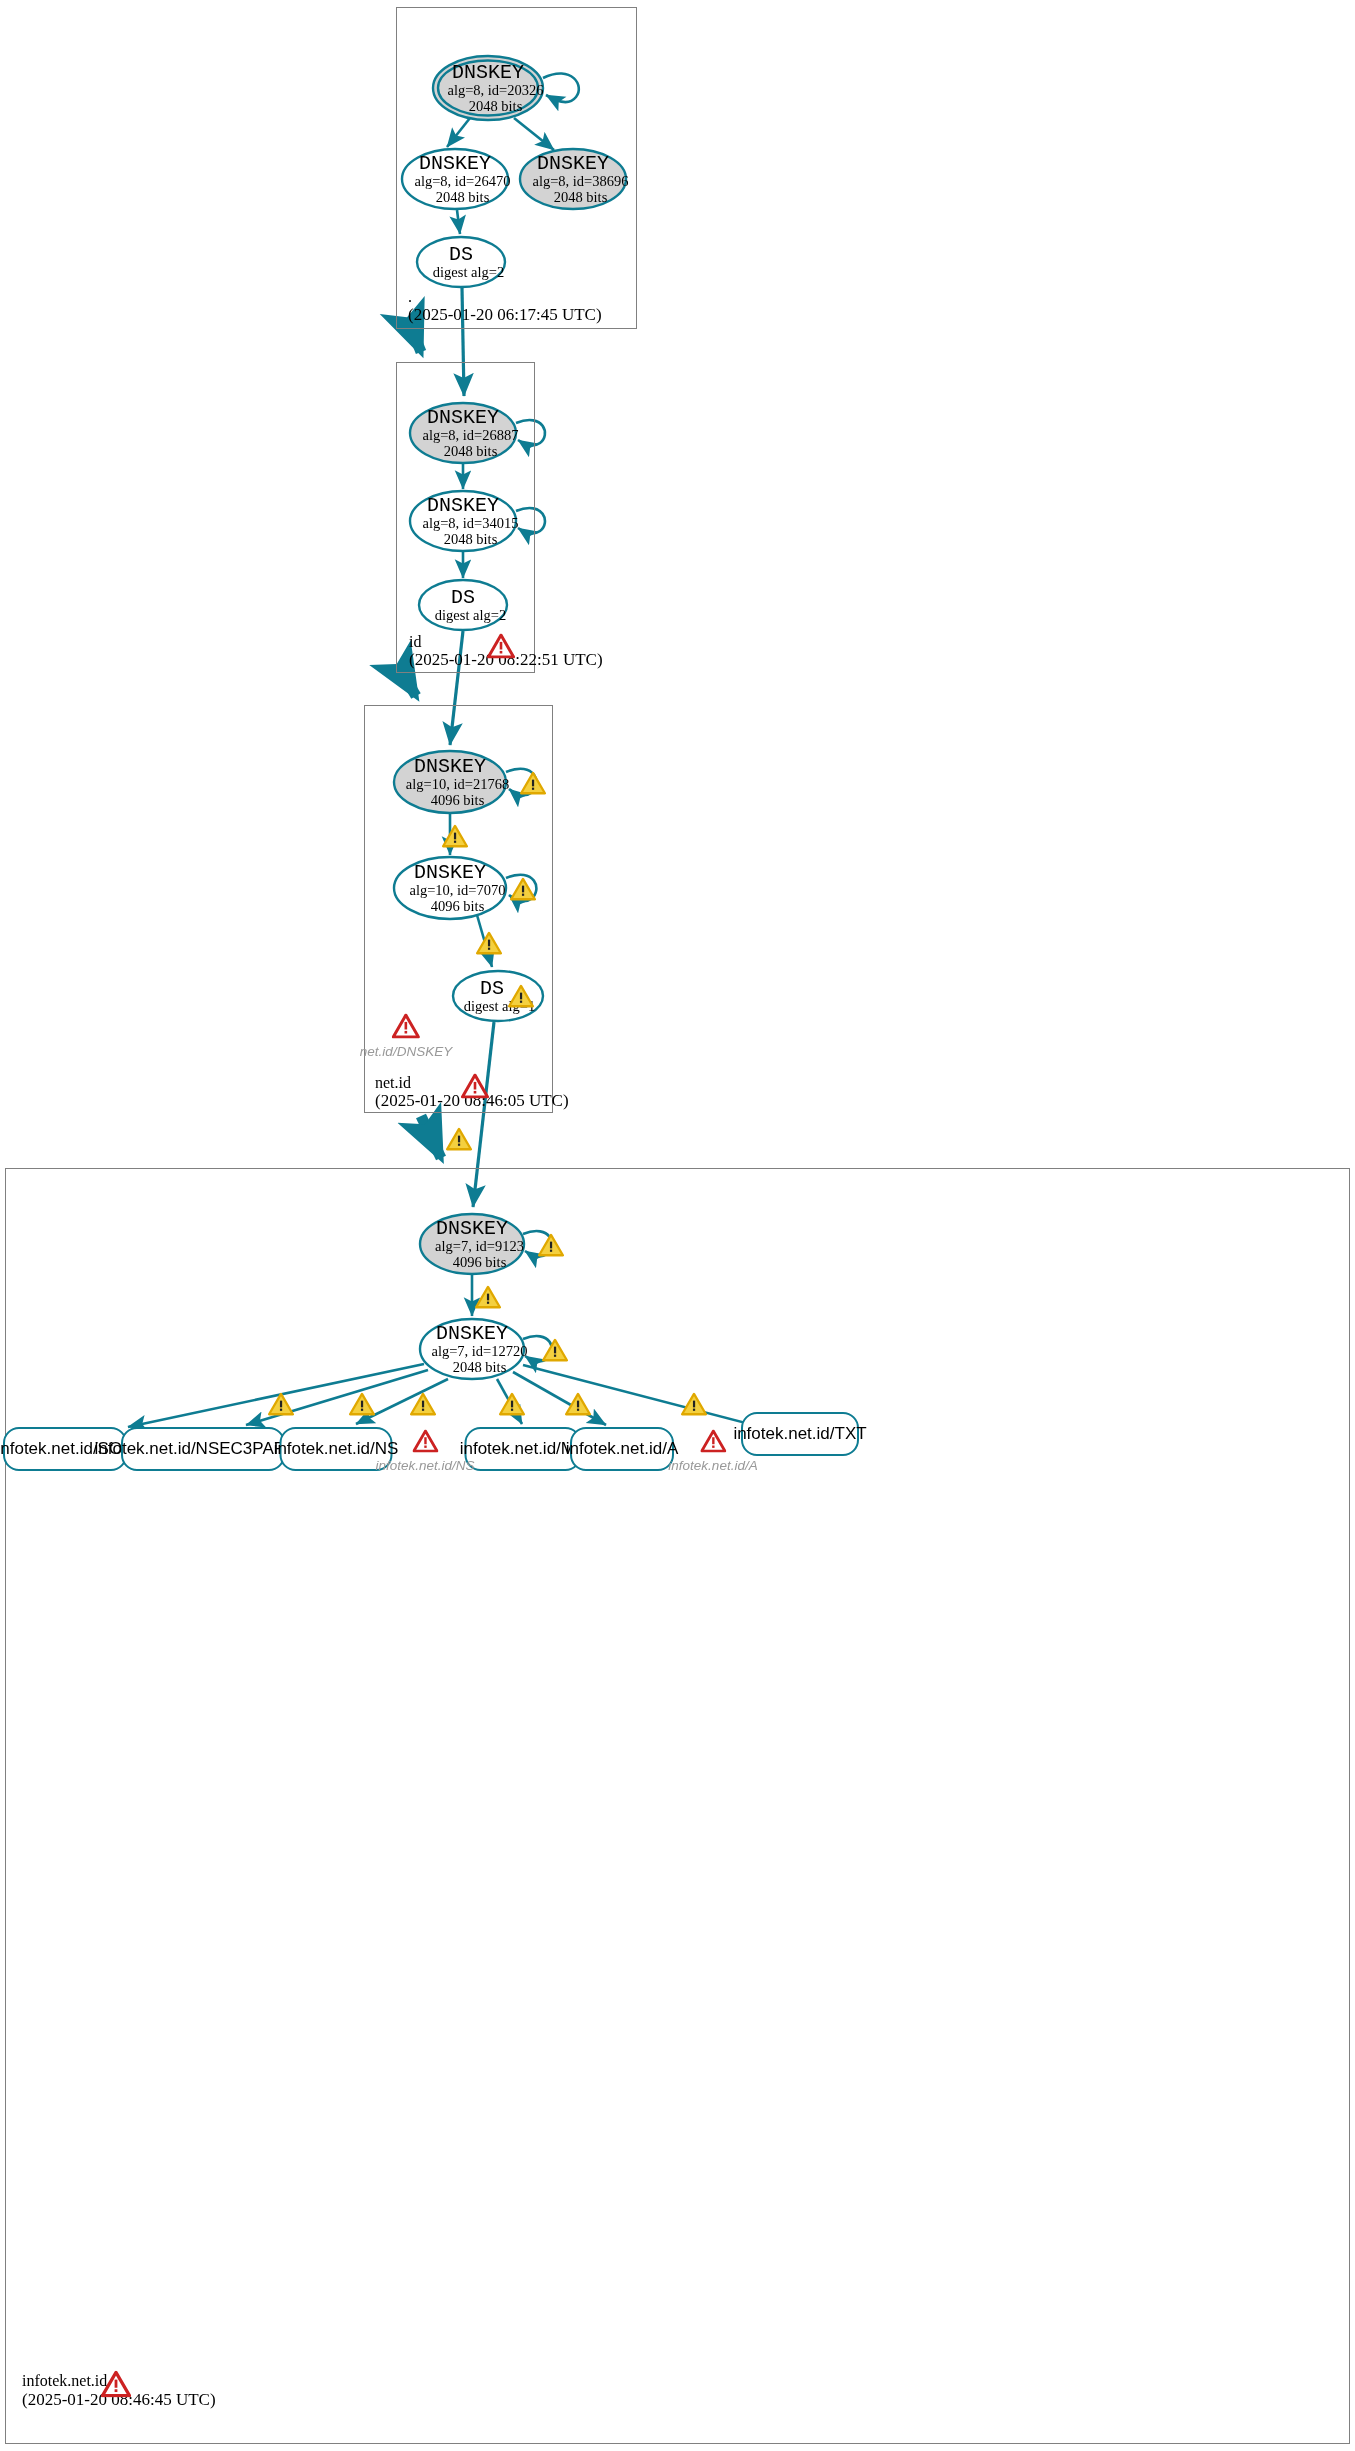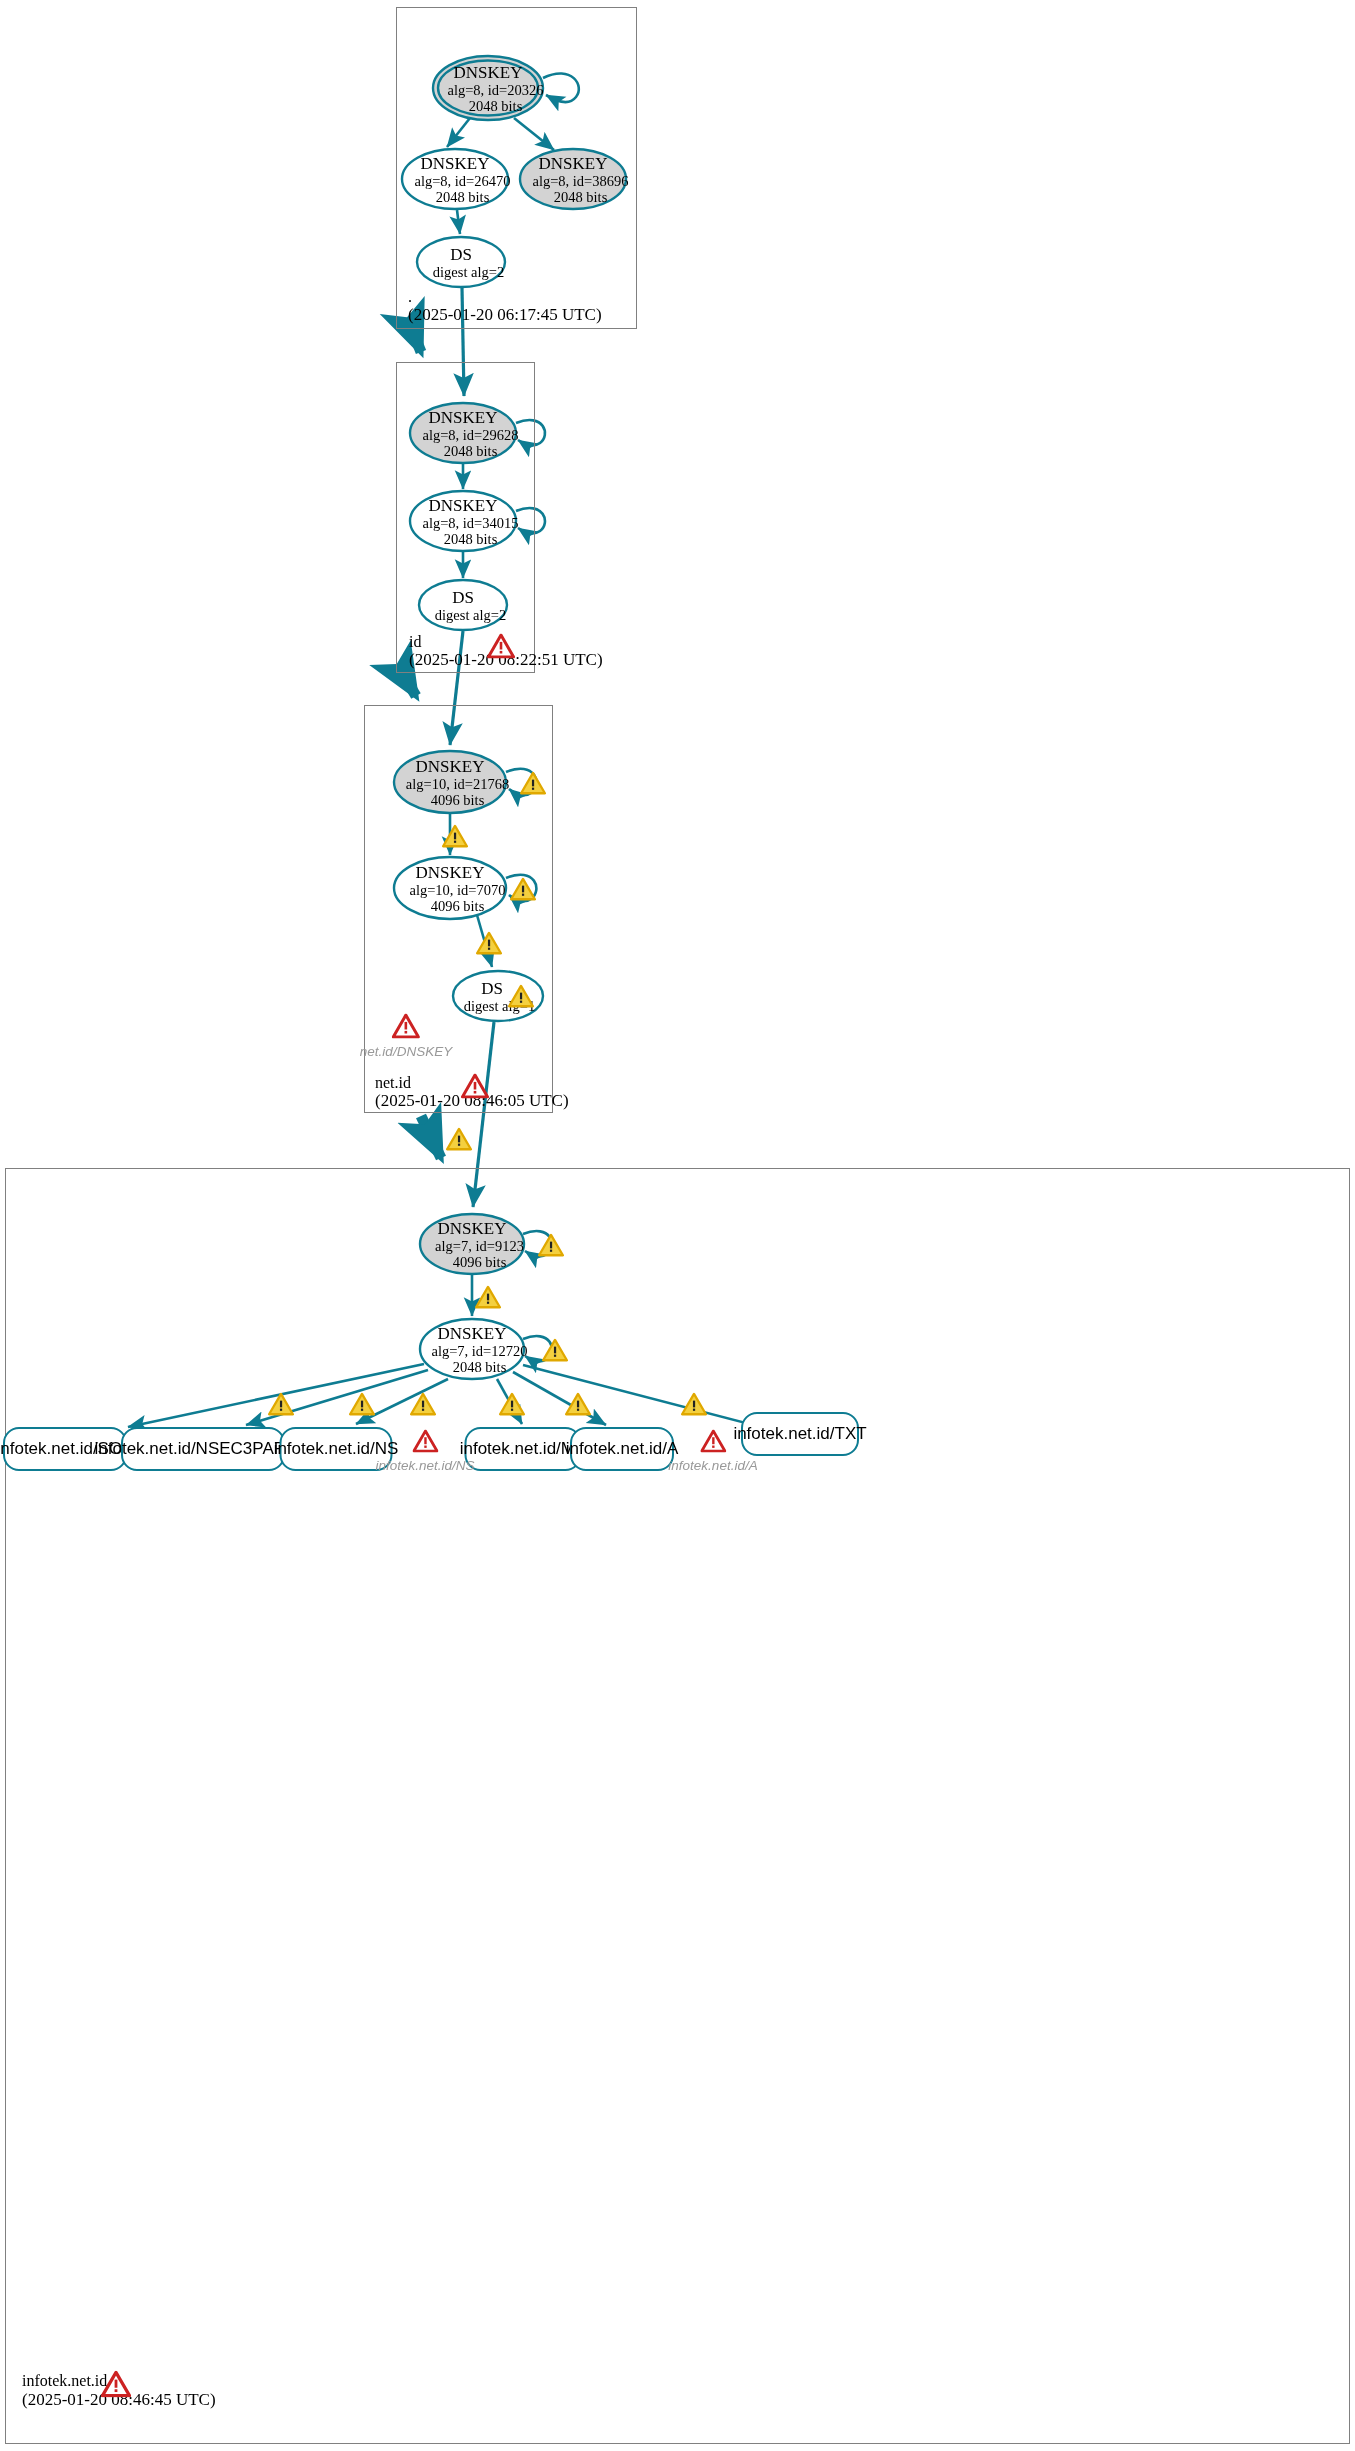--- a/index.html
+++ b/index.html
@@ -42,22 +42,22 @@
     font-size: 17px;
   }
   .node {
     position: absolute;
     transform: translate(-50%, -50%);
     text-align: center;
     white-space: nowrap;
     pointer-events: none;
   }
   .node .t1 {
-    font-family: Liberation Serif, serif;
-    font-size: 17px;
+    font-family: Liberation Mono, monospace;
+    font-size: 20px;
     color: #000;
     line-height: 19px;
     display: block;
   }
   .node .t2 {
     font-family: "Liberation Serif", serif;
     font-size: 14.5px;
     color: #000;
     line-height: 16px;
     display: block;
@@ -221,21 +221,21 @@
     <span class="t2">alg=8, id=38696</span>
     <span class="t2">2048 bits</span>
   </div>
   <div class="node" style="left:461px; top:262px;">
     <span class="t1">DS</span>
     <span class="t2">digest alg=2</span>
   </div>
 
   <div class="node" style="left:463px; top:433px;">
     <span class="t1">DNSKEY</span>
-    <span class="t2">alg=8, id=29628</span>
+    <span class="t2">alg=8, id=26887</span>
     <span class="t2">2048 bits</span>
   </div>
   <div class="node" style="left:463px; top:521px;">
     <span class="t1">DNSKEY</span>
     <span class="t2">alg=8, id=34015</span>
     <span class="t2">2048 bits</span>
   </div>
   <div class="node" style="left:463px; top:605px;">
     <span class="t1">DS</span>
     <span class="t2">digest alg=2</span>

